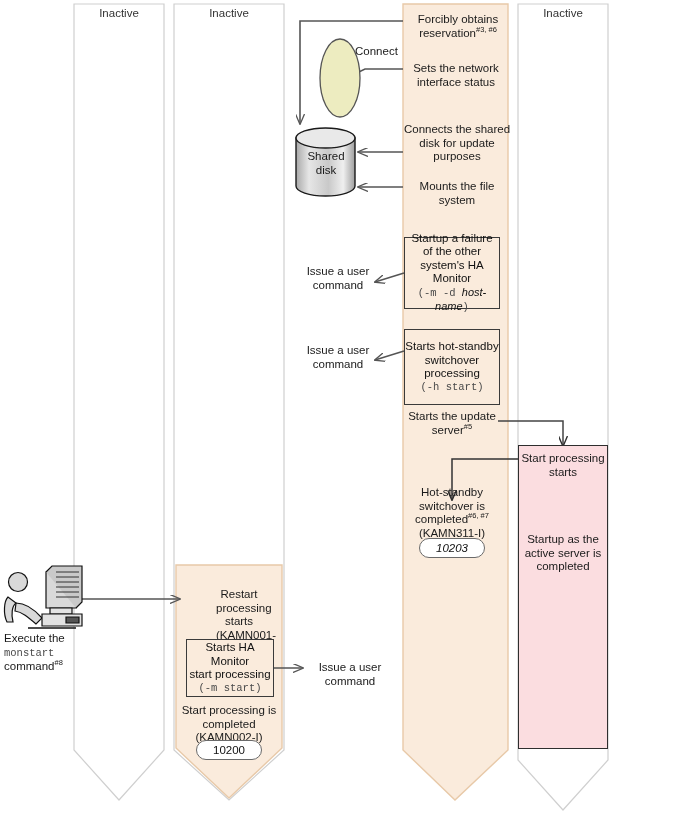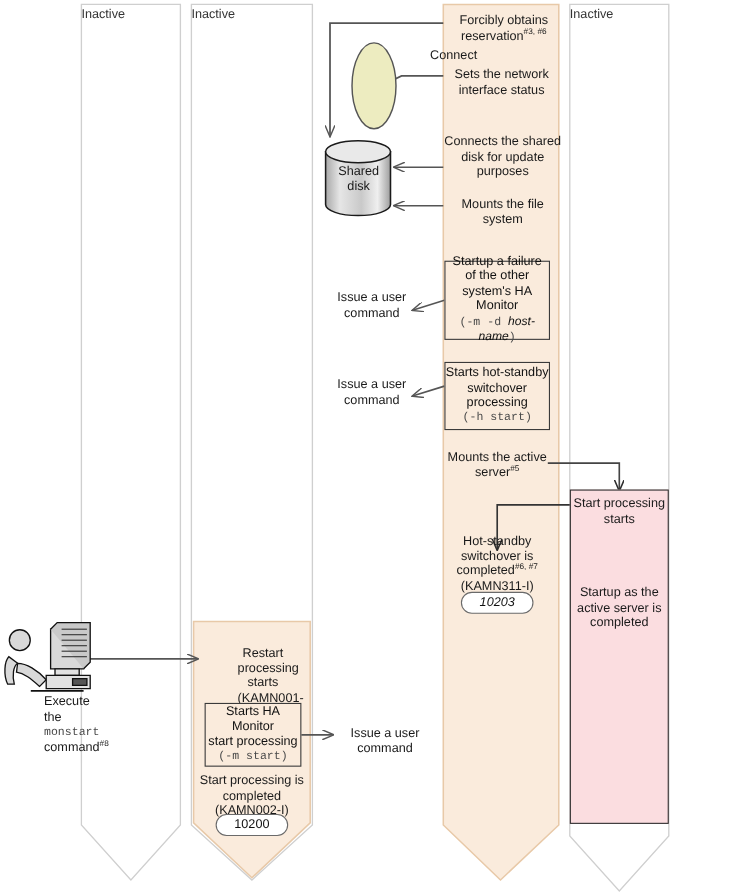--- a/index.html
+++ b/index.html
@@ -13,32 +13,32 @@
     width: 681px;
     height: 813px;
     background: #ffffff;
     overflow: hidden;
   }
   .abs { position: absolute; }
   .lane-label {
     position: absolute;
     width: 100%;
     top: 7px;
-    text-align: left;
+    text-align: center;
     font-size: 11.5px;
     color: #333333;
   }
   .txt {
     position: absolute;
     font-size: 11.5px;
     line-height: 13.5px;
     color: #1a1a1a;
     text-align: center;
   }
-  .txt.left { text-align: left; padding-left: 36px; }
+  .txt.left { text-align: left; }
   .mono {
     font-family: "Liberation Mono", monospace;
     font-size: 10.5px;
     color: #4a4a4a;
   }
   .ital { font-style: italic; }
   sup { font-size: 7.5px; vertical-align: super; line-height: 0; }
   .innerbox {
     position: absolute;
     border: 1.6px solid #3a3a3a;
@@ -199,40 +199,40 @@
     <span>Issue a user</span><br>
     <span>command</span>
   </div>
 
   <div class="txt" style="left:308px; top:661px; width:84px;">
     <span>Issue a user</span><br>
     <span>command</span>
   </div>
 
   <div class="txt" style="left:404px; top:410px; width:96px;">
-    <span>Mounts the active</span><br>
+    <span>Starts the update</span><br>
     <span>server</span><sup>#5</sup>
   </div>
 
   <div class="txt left" style="left:355px; top:45px; width:60px;">Connect</div>
 
   <div class="txt" style="left:296px; top:150px; width:60px;">
     <span>Shared</span><br>
     <span>disk</span>
   </div>
 
   <div class="innerbox" style="left:404px; top:237px; width:96px; height:72px;">
     <span>Startup a failure</span>
     <span>of the other</span>
     <span>system's HA</span>
     <span>Monitor</span>
     <span><span class="mono">(</span><span class="mono">-m -d </span><span class="ital" style="font-size:11px">host-name</span><span class="mono">)</span></span>
   </div>
 
-  <div class="innerbox" style="left:404px; top:329px; width:96px; height:62px;">
+  <div class="innerbox" style="left:404px; top:329px; width:96px; height:76px;">
     <span>Starts hot-standby</span>
     <span>switchover</span>
     <span>processing</span>
     <span class="mono">(-h start)</span>
   </div>
 
   <div class="txt" style="left:404px; top:486px; width:96px;">
     <span>Hot-standby</span><br>
     <span>switchover is</span><br>
     <span>completed</span><sup>#6, #7</sup><br>

